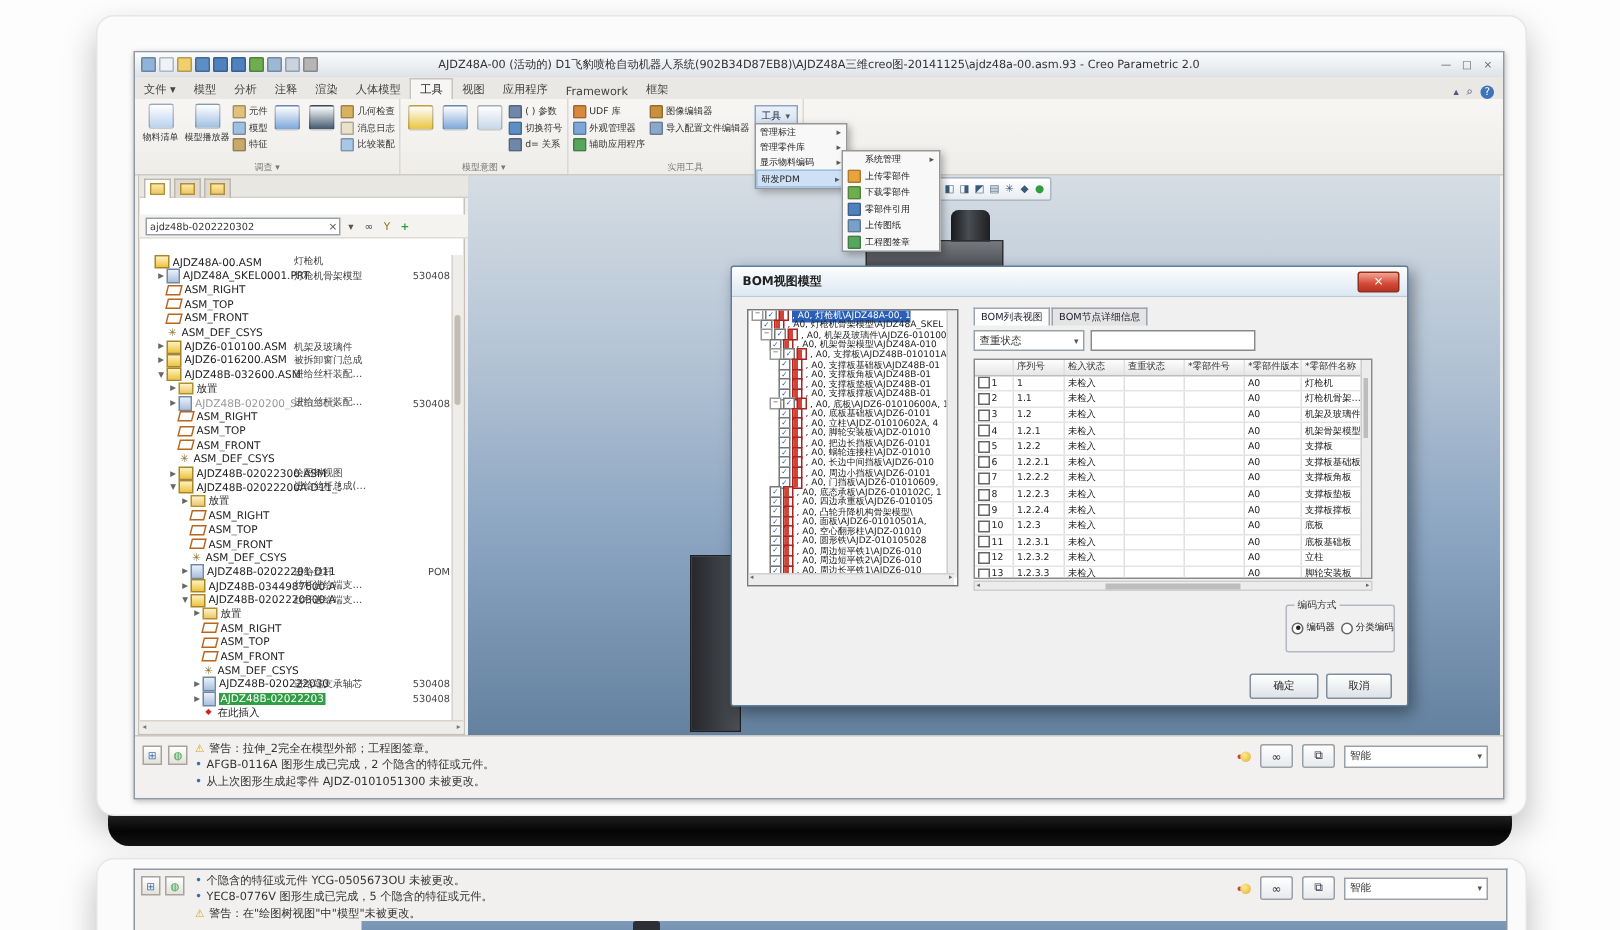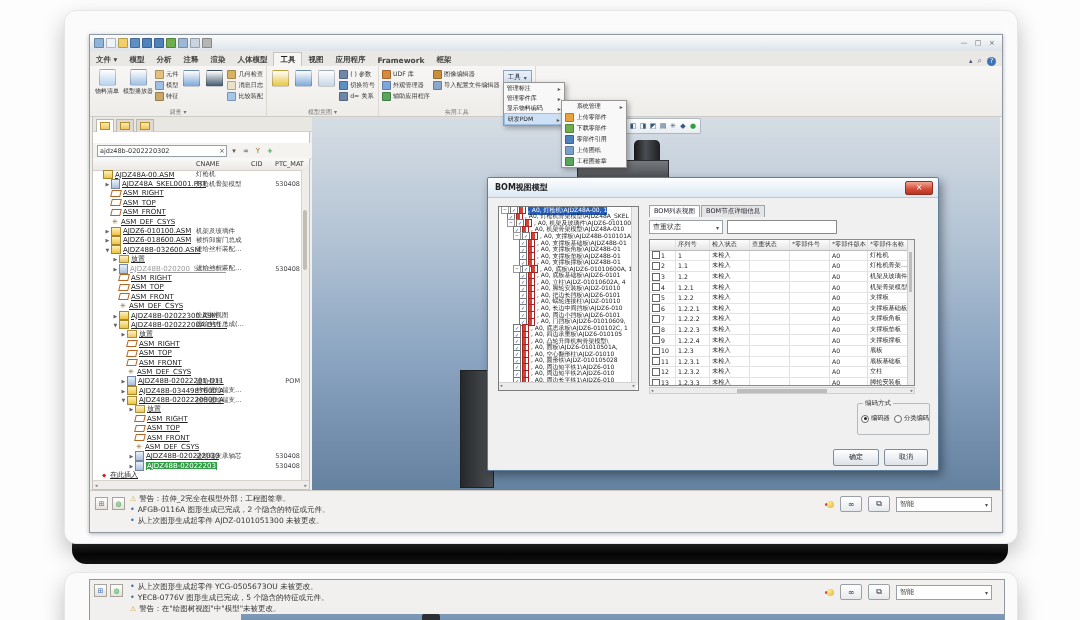--- a/index.html
+++ b/index.html
@@ -13,21 +13,21 @@
   
   .window{position:absolute;left:24px;top:23px;width:912px;height:497px;border:1px solid #8f99a4;background:#f0efed;box-shadow:0 1px 4px rgba(0,0,0,.28);}
   .titlebar{position:absolute;left:0;top:0;width:100%;height:16px;background:linear-gradient(#fbfcfd,#dde3e9);border-bottom:1px solid #c2c8ce;display:flex;align-items:center;}
   #qat{display:flex;gap:2px;padding-left:4px;align-items:center;}
   .qico{width:8px;height:8px;border-radius:1px;border:1px solid rgba(0,0,0,.25);}
   .wtitle{position:absolute;left:0;right:0;text-align:center;font-size:7.5px;color:#333;white-space:nowrap;pointer-events:none;}
   .winbtns{margin-left:auto;display:flex;gap:4px;padding-right:5px;font-size:7px;color:#666;z-index:2;}
   .winbtns span{width:10px;text-align:center;cursor:default;}
 
   .tabrow{position:absolute;left:0;top:16px;width:100%;height:15px;background:#eae8e4;border-bottom:1px solid #d3cfc8;display:flex;align-items:flex-end;}
-  .tab{font-size:7.5px;color:#444;padding:2px 6px 1px 6px;white-space:nowrap;font-weight:bold;}
+  .tab{font-size:7.5px;color:#444;padding:2px 6px 1px 6px;white-space:nowrap;}
   .tab.active{background:#f7f6f4;border:1px solid #c8c4bd;border-bottom:none;color:#222;}
   .tabicons{margin-left:auto;display:flex;gap:5px;padding-right:6px;align-items:center;font-size:7px;color:#557;}
 
   .ribbon{position:absolute;left:0;top:31px;width:100%;height:50px;background:linear-gradient(#f7f6f4,#eeedea);border-bottom:1px solid #cfcbc5;display:flex;align-items:stretch;z-index:30;}
   .rgroup{display:flex;flex-direction:column;border-right:1px solid #dcd8d2;padding:1px 3px 0 3px;}
   .gitems{display:flex;gap:3px;flex:1;align-items:flex-start;}
   .glabel{text-align:center;font-size:6px;color:#777;height:9px;line-height:9px;white-space:nowrap;}
   .rbig{width:28px;display:flex;flex-direction:column;align-items:center;gap:1px;}
   .rbig .bico{width:15px;height:15px;border-radius:2px;border:1px solid rgba(0,0,0,.2);margin-top:2px;}
   .rbig .blabel{font-size:6px;color:#333;white-space:nowrap;max-width:34px;overflow:hidden;}
@@ -53,21 +53,21 @@
   .ptab .fol{width:8px;height:6px;background:linear-gradient(#ffe9a8,#edc65f);border:1px solid #b3902f;}
   .ptitle{position:absolute;left:0;top:14px;width:100%;height:12px;font-size:7.5px;color:#333;padding-left:5px;line-height:12px;background:#f4f3f0;border-bottom:1px solid #e0ddd7;}
   .psearch{position:absolute;left:0;top:26px;width:100%;height:15px;display:flex;align-items:center;gap:2px;padding-left:4px;background:#f4f3f0;border-bottom:1px solid #e0ddd7;}
   .psearch input{width:124px;height:10px;font-size:6.5px;border:1px solid #9aa0a8;padding:0 2px;color:#333;font-family:inherit;}
   .tico{font-size:7px;color:#555;width:10px;text-align:center;}
   .phead{position:absolute;left:0;top:41px;width:100%;height:12px;background:linear-gradient(#fafaf9,#ebe9e5);border-bottom:1px solid #d4d0c9;font-size:6.5px;color:#333;}
   .phead span{position:absolute;top:2px;}
   #mtree{position:absolute;left:0;top:53px;width:211px;height:311px;overflow:hidden;}
   .trow{position:relative;display:flex;align-items:center;height:9.4px;font-size:7px;color:#222;white-space:nowrap;}
   .trow .mexp{width:7px;font-size:5px;color:#666;text-align:center;flex:none;}
-  .trow .mlabel{overflow:hidden;max-width:96px;text-decoration:underline;}
+  .trow .mlabel{overflow:hidden;max-width:96px;}
   .trow .mlabel.sel{background:#2f9e44;color:#fff;padding:0 1px;}
   .trow .mlabel.gray{color:#999;}
   .t-cname{position:absolute;left:103px;font-size:6.5px;color:#444;max-width:56px;overflow:hidden;}
   .t-mat{position:absolute;right:4px;font-size:6.5px;color:#444;}
   .mi{flex:none;margin-right:2px;}
   .mi-asm{width:8px;height:7px;background:linear-gradient(#fdf3c0,#eec33f);border:1px solid #a8852a;}
   .mi-prt{width:7px;height:8px;background:linear-gradient(#eaf1f9,#a9c0dc);border:1px solid #7088a8;}
   .mi-pln{width:8px;height:5px;border:1px solid #b5651d;transform:skewX(-14deg);background:transparent;}
   .mi-csys{color:#8a6f2f;font-size:7px;width:8px;text-align:center;}
   .mi-fld{width:8px;height:6px;background:linear-gradient(#fff3c8,#ecc768);border:1px solid #b3902f;}
@@ -160,20 +160,21 @@
             <span class="qico" style="background: linear-gradient(rgb(238, 243, 249), rgb(238, 243, 249));"></span>
             <span class="qico" style="background: linear-gradient(rgb(242, 207, 107), rgb(242, 207, 107));"></span>
             <span class="qico" style="background: linear-gradient(rgb(93, 143, 196), rgb(93, 143, 196));"></span>
             <span class="qico" style="background: linear-gradient(rgb(79, 129, 189), rgb(79, 129, 189));"></span>
             <span class="qico" style="background: linear-gradient(rgb(79, 129, 189), rgb(79, 129, 189));"></span>
             <span class="qico" style="background: linear-gradient(rgb(111, 174, 78), rgb(111, 174, 78));"></span>
             <span class="qico" style="background: linear-gradient(rgb(157, 184, 210), rgb(157, 184, 210));"></span>
             <span class="qico" style="background: linear-gradient(rgb(201, 212, 223), rgb(201, 212, 223));"></span>
             <span class="qico" style="background: linear-gradient(rgb(181, 181, 181), rgb(181, 181, 181));"></span>
           </div>
+        <div class="wtitle">AJDZ48A-00 (活动的) D1飞豹喷枪自动机器人系统(902B34D87EB8)\AJDZ48A三维creo图-20141125\ajdz48a-00.asm.93 - Creo Parametric 2.0</div>
         <div class="winbtns">
           <span>—</span>
           <span>□</span>
           <span>×</span>
         </div>
       </div>
 
       <div class="tabrow">
         <div id="tabs" style="display:flex;align-items:flex-end;">
             <div class="tab">文件 ▾</div>
@@ -366,25 +367,20 @@
             </div>
           </div>
         <div class="psearch">
           <input value="ajdz48b-0202220302" style="">
           <span class="tico" style="margin-left:-12px;">×</span>
           <span class="tico">▾</span>
           <span class="tico" style="color:#2c3e50;">∞</span>
           <span class="tico" style="color:#8a6d1f;">Y</span>
           <span class="tico" style="color:#2e9e40;font-weight:bold;">+</span>
         </div>
-        <div class="phead">
-          <span style="left:103px;">CNAME</span>
-          <span style="left:158px;">CID</span>
-          <span style="left:182px;">PTC_MAT</span>
-        </div>
         <div id="mtree">
             <div class="trow" style="padding-left: 3px;">
               <span class="mexp"></span>
               <span class="mi mi-asm"></span>
               <span class="mlabel">AJDZ48A-00.ASM</span>
               <span class="t-cname">灯枪机</span>
             </div>
             <div class="trow" style="padding-left: 11px;">
               <span class="mexp">▶</span>
               <span class="mi mi-prt"></span>
@@ -414,21 +410,21 @@
             </div>
             <div class="trow" style="padding-left: 11px;">
               <span class="mexp">▶</span>
               <span class="mi mi-asm"></span>
               <span class="mlabel">AJDZ6-010100.ASM</span>
               <span class="t-cname">机架及玻璃件</span>
             </div>
             <div class="trow" style="padding-left: 11px;">
               <span class="mexp">▶</span>
               <span class="mi mi-asm"></span>
-              <span class="mlabel">AJDZ6-018600.ASM</span>
+              <span class="mlabel">AJDZ6-016200.ASM</span>
               <span class="t-cname">被拆卸窗门总成</span>
             </div>
             <div class="trow" style="padding-left: 11px;">
               <span class="mexp">▼</span>
               <span class="mi mi-asm"></span>
               <span class="mlabel">AJDZ48B-032600.ASM</span>
               <span class="t-cname">进给丝杆装配…</span>
             </div>
             <div class="trow" style="padding-left: 19px;">
               <span class="mexp">▶</span>
@@ -549,21 +545,21 @@
               <span class="mlabel">AJDZ48B-020222030</span>
               <span class="t-cname">进给端支承轴芯</span>
               <span class="t-mat">530408</span>
             </div>
             <div class="trow" style="padding-left: 35px;">
               <span class="mexp">▶</span>
               <span class="mi mi-prt"></span>
               <span class="mlabel sel">AJDZ48B-02022203</span>
               <span class="t-mat">530408</span>
             </div>
-            <div class="trow" style="">
+            <div class="trow" style="padding-left: 35px;">
               <span class="mexp"></span>
               <span class="mi mi-ins">◆</span>
               <span class="mlabel">在此插入</span>
             </div>
           </div>
         <div class="pvscroll">
             <div class="thumb"></div>
           </div>
         <div class="phscroll">
             <span>◂</span>
@@ -1002,21 +998,21 @@
 
   <div id="card2" class="card">
     <div class="bwin">
       <div class="bicons">
         <div class="sbico" style="color:#3f74b8;">⊞</div>
         <div class="sbico" style="color:#2e9e40;">◍</div>
       </div>
       <div class="bmsgs" id="bpmsgs">
           <div class="msgline">
             <span class="micon-bullet">•</span>
-            <span>从上次图形生成起零件 YCG-0505673OU 未被更改。</span>
+            <span>个隐含的特征或元件 YCG-0505673OU 未被更改。</span>
           </div>
           <div class="msgline">
             <span class="micon-bullet">•</span>
             <span>YEC8-0776V 图形生成已完成，5 个隐含的特征或元件。</span>
           </div>
           <div class="msgline">
             <span class="micon-warning">⚠</span>
             <span>警告：在"绘图树视图"中"模型"未被更改。</span>
           </div>
         </div>

